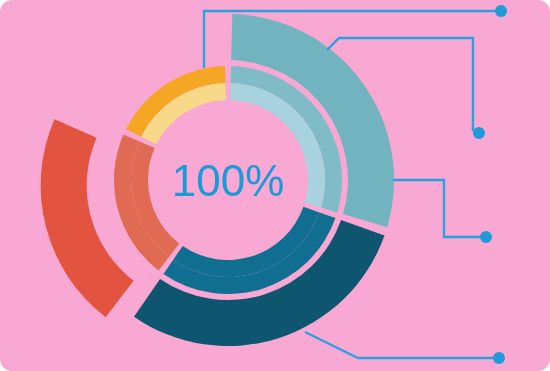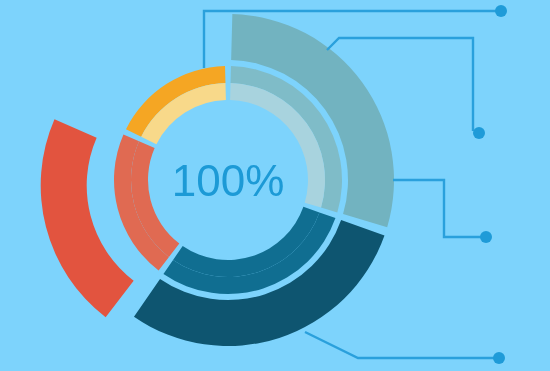--- a/index.html
+++ b/index.html
@@ -1,19 +1,19 @@
 <!DOCTYPE html>
 <html><head>
 <meta charset="utf-8">
 <title>Donut Infographic</title>
 <style>
   html,body{margin:0;padding:0;background:#ffffff;}
   body{width:550px;height:371px;overflow:hidden;
        font-family:"Liberation Sans",sans-serif;}
-  #stage{position:relative;width:550px;height:371px;background:#7dd3fc;}
+  #stage{position:relative;width:550px;height:371px;background:#f9a8d4;border-radius:12px;}
   #chart{position:absolute;left:0;top:0;width:550px;height:371px;display:block;}
   .center-label{
     font-family:"Liberation Sans",sans-serif;
     font-size:44px;
     font-weight:400;
     letter-spacing:0px;
   }
 </style>
 </head>
 <body>

